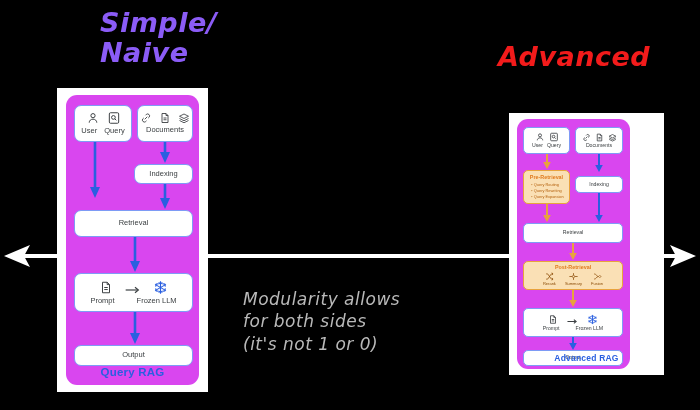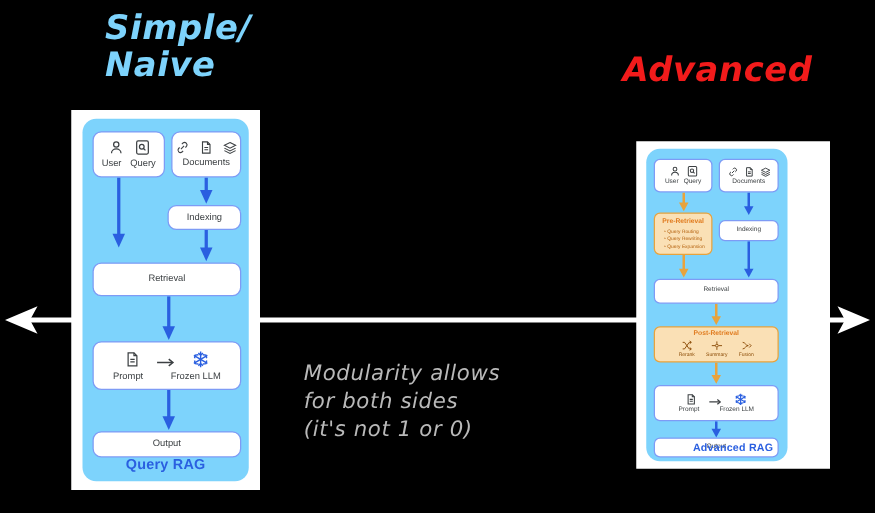--- a/index.html
+++ b/index.html
@@ -23,22 +23,22 @@
   .handwritten {
     position: absolute;
     font-family: "DejaVu Sans", sans-serif;
     font-style: italic;
     font-weight: 600;
     letter-spacing: 0.5px;
     white-space: pre;
     line-height: 1.12;
   }
   #label-simple-naive {
-    left: 84px;  top: 8px;
-    color: #7dd3fc;
+    left: 100px;  top: 8px;
+    color: #8b5cf6;
     font-size: 27px;
   }
   #label-advanced {
     left: 498px; top: 42px;
     color: #f21b1b;
     font-size: 27px;
     font-style: italic;
   }
   #note-modularity {
     left: 243px; top: 288px;
@@ -59,21 +59,21 @@
   
   .card {
     position: absolute;
     background: #ffffff;
   }
   #card-naive    { left: 57px;  top: 88px;  width: 151px; height: 304px; }
   #card-advanced { left: 509px; top: 113px; width: 155px; height: 262px; }
 
   .panel {
     position: absolute;
-    background: #7dd3fc;
+    background: #d946ef;
     border-radius: 11px;
   }
   #panel-naive    { left: 9px; top: 7px; width: 133px; height: 290px; }
   #panel-advanced { left: 8px; top: 6px; width: 113px; height: 250px; }
 
   
   .node {
     position: absolute;
     background: #ffffff;
     border: 1.4px solid #7e9bf5;

